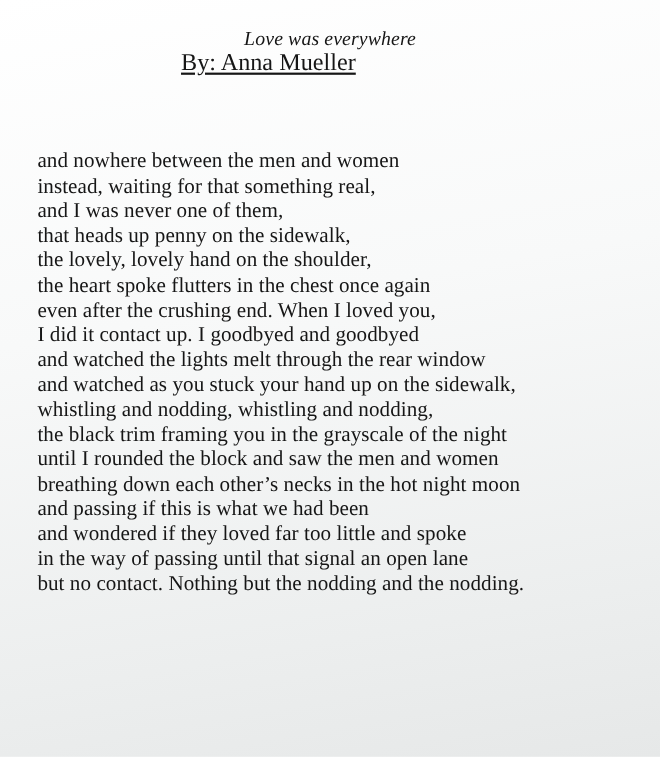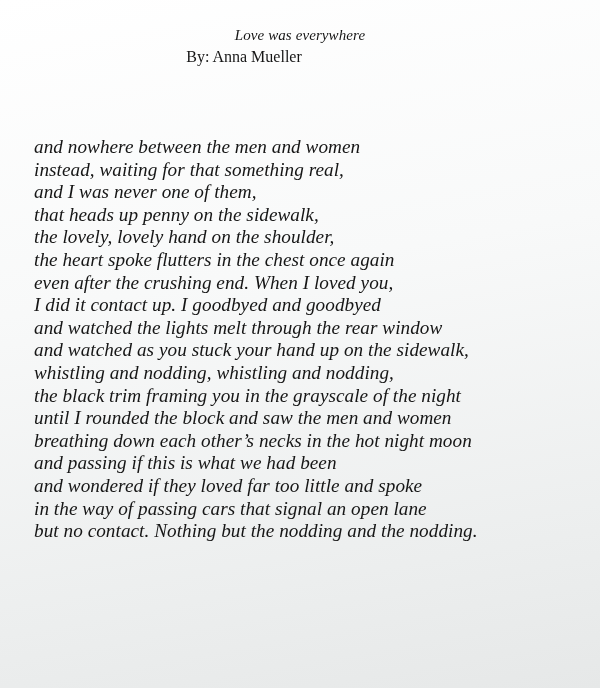--- a/index.html
+++ b/index.html
@@ -21,44 +21,44 @@
       width: 600px;
       height: 688px;
     }
     .title {
       position: absolute;
       left: 0;
       width: 600px;
       top: 24px;
       text-align: center;
       font-style: italic;
-      font-size: 15px;
+      font-size: 18px;
       line-height: 22px;
       letter-spacing: 0.1px;
     }
     .byline {
       position: absolute;
       left: 0;
       width: 488px;
       top: 46px;
       text-align: center;
-      font-size: 16px;
+      font-size: 22px;
       line-height: 22px;
+      text-decoration: underline;
     }
     .poem {
       position: absolute;
       left: 34px;
       top: 136px;
       margin: 0;
       padding: 0;
       list-style: none;
       font-size: 19.2px;
       line-height: 22.6px;
       letter-spacing: 0.05px;
-      font-style: italic;
     }
     .poem li {
       white-space: nowrap;
       margin: 0;
       padding: 0;
     }
   </style>
 </head>
 <body>
 
@@ -76,16 +76,16 @@
     <li>even after the crushing end. When I loved you,</li>
     <li>I did it contact up. I goodbyed and goodbyed</li>
     <li>and watched the lights melt through the rear window</li>
     <li>and watched as you stuck your hand up on the sidewalk,</li>
     <li>whistling and nodding, whistling and nodding,</li>
     <li>the black trim framing you in the grayscale of the night</li>
     <li>until I rounded the block and saw the men and women</li>
     <li>breathing down each other’s necks in the hot night moon</li>
     <li>and passing if this is what we had been</li>
     <li>and wondered if they loved far too little and spoke</li>
-    <li>in the way of passing cars that signal an open lane</li>
+    <li>in the way of passing until that signal an open lane</li>
     <li>but no contact. Nothing but the nodding and the nodding.</li>
   </ul>
 </div>
 
 </body></html>

